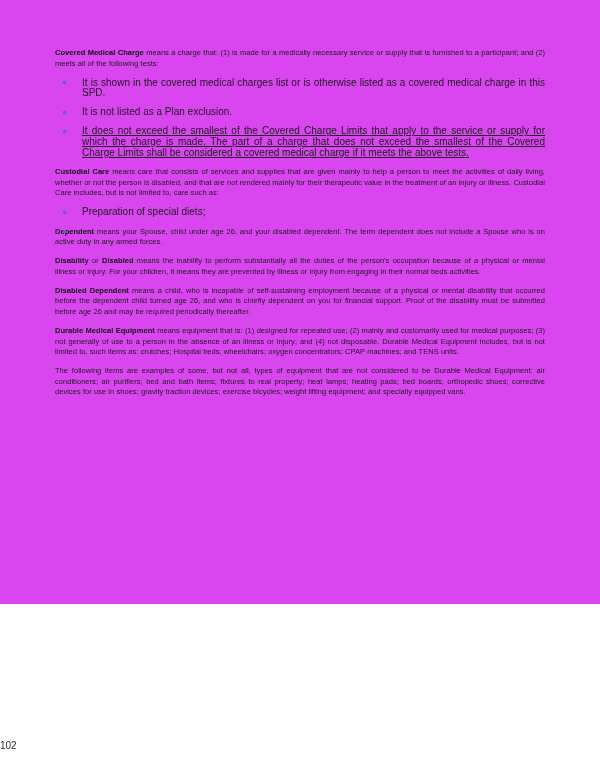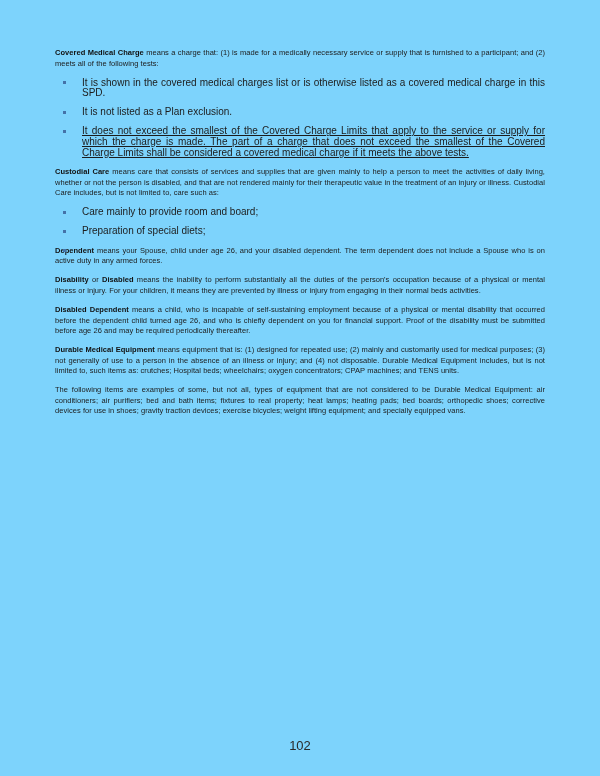--- a/index.html
+++ b/index.html
@@ -12,22 +12,22 @@
     height: 776px;
     background: #ffffff;
     font-family: "Liberation Sans", sans-serif;
     color: #1a1a1a;
     overflow: hidden;
   }
 
   .page {
     position: relative;
     width: 600px;
-    height: 776px;
-    background: #7dd3fc;
+    height: 604px;
+    background: #d946ef;
     box-sizing: border-box;
   }
 
   .content {
     position: absolute;
     left: 55px;
     top: 48px;
     width: 490px;
   }
 
@@ -82,22 +82,22 @@
 
   .list-block {
     margin-bottom: 9px;
   }
 
   .footer {
     position: absolute;
     left: 0;
     top: 741px;
     width: 600px;
-    text-align: center;
-    font-size: 13px;
+    text-align: left;
+    font-size: 10px;
     line-height: 10px;
     color: #2a2a2a;
   }
 </style>
 </head>
 <body>
 
 <div class="page">
   <div class="content">
 
@@ -105,21 +105,20 @@
 
     <ul class="bullets list-block">
       <li><span class="bullet-mark"></span><span>It is shown in the covered medical charges list or is otherwise listed as a covered medical charge in this SPD.</span></li>
       <li><span class="bullet-mark"></span><span>It is not listed as a Plan exclusion.</span></li>
       <li><span class="bullet-mark"></span><span>It does not exceed the smallest of the Covered Charge Limits that apply to the service or supply for which the charge is made. The part of a charge that does not exceed the smallest of the Covered Charge Limits shall be considered a covered medical charge if it meets the above tests.</span></li>
     </ul>
 
     <p class="para"><span class="term">Custodial Care</span><span> means care that consists of services and supplies that are given mainly to help a person to meet the activities of daily living, whether or not the person is disabled, and that are not rendered mainly for their therapeutic value in the treatment of an injury or illness. Custodial Care includes, but is not limited to, care such as:</span></p>
 
     <ul class="bullets list-block">
-      <li><span class="bullet-mark"></span><span>Care mainly to provide room and board;</span></li>
       <li><span class="bullet-mark"></span><span>Preparation of special diets;</span></li>
       <li><span class="bullet-mark"></span></li>
     </ul>
 
 
     <p class="para"><span class="term">Dependent</span><span> means your Spouse, child under age 26, and your disabled dependent. The term dependent does not include a Spouse who is on active duty in any armed forces.</span></p>
 
     <p class="para"><span class="term">Disability</span><span> or </span><span class="term">Disabled</span><span> means the inability to perform substantially all the duties of the person's occupation because of a physical or mental illness or injury. For your children, it means they are prevented by illness or injury from engaging in their normal beds activities.</span></p>
 
     <p class="para"><span class="term">Disabled Dependent</span><span> means a child, who is incapable of self-sustaining employment because of a physical or mental disability that occurred before the dependent child turned age 26, and who is chiefly dependent on you for financial support. Proof of the disability must be submitted before age 26 and may be required periodically thereafter.</span></p>

